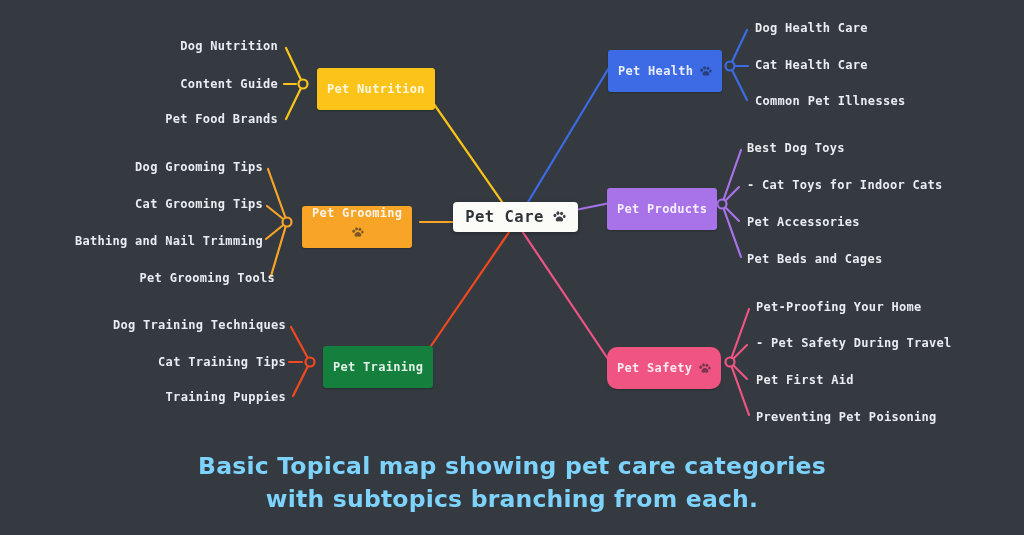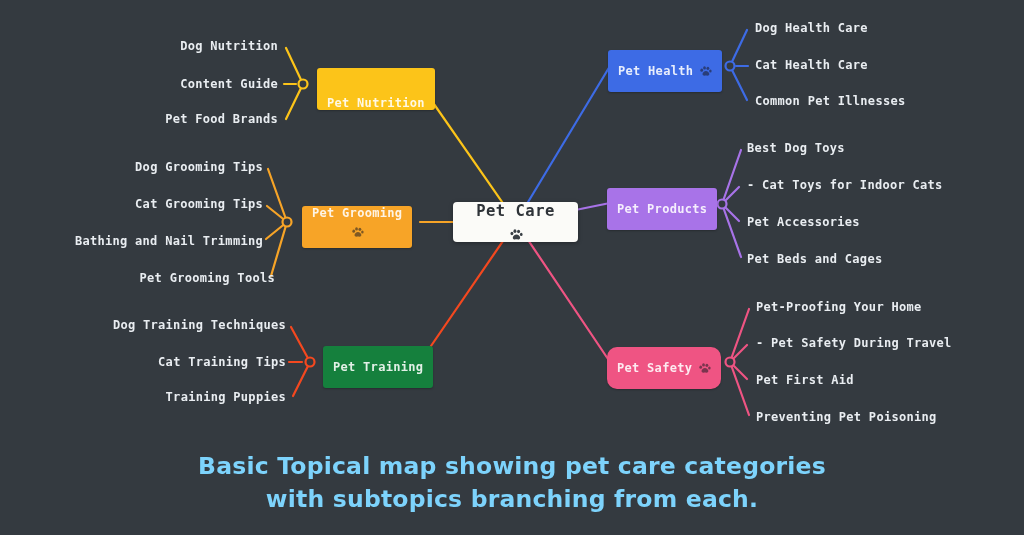--- a/index.html
+++ b/index.html
@@ -46,33 +46,32 @@
     color: rgba(255,255,255,0.88);
     white-space: nowrap;
     box-shadow: 0 1px 2px rgba(0,0,0,0.25);
   }
   .cat .paw svg { fill: rgba(25,25,35,0.55); display: block; }
 
   .center-node {
     position: absolute;
     z-index: 4;
     left: 453px; top: 202px;
-    width: 125px; height: 40px;
+    width: 125px; height: 30px;
     background: #FBFBF8;
     border-radius: 4px;
     display: flex;
     align-items: center;
     justify-content: center;
     gap: 8px;
     color: #2E3338;
     font-size: 15.5px;
     font-weight: bold;
     letter-spacing: 0.5px;
     box-shadow: 0 1px 4px rgba(0,0,0,0.35);
-    flex-direction: column;
   }
   .center-node .paw svg { fill: #3A4046; display: block; }
   .paw { display: inline-flex; }
 
   .caption {
     position: absolute;
     z-index: 2;
     left: 0; right: 0;
     top: 450px;
     text-align: center;
@@ -148,21 +147,21 @@
       <svg viewBox="0 0 24 24" width="14" height="14">
         <ellipse cx="5" cy="9.5" rx="2.5" ry="3"></ellipse>
         <ellipse cx="10.2" cy="5.4" rx="2.6" ry="3.1"></ellipse>
         <ellipse cx="16.4" cy="6.1" rx="2.6" ry="3.1"></ellipse>
         <ellipse cx="21" cy="11" rx="2.3" ry="2.8"></ellipse>
         <path d="M12.8 11c3 0 6.3 2.8 6.3 5.6 0 2-1.5 3.2-3.4 3.2-1.2 0-2-.4-2.9-.4s-1.7.4-2.9.4c-1.9 0-3.4-1.2-3.4-3.2C6.5 13.8 9.8 11 12.8 11z"></path>
       </svg>
     </span>
   </div>
 
-  <div class="cat" style="left: 317px; top: 68px; background: rgb(252, 196, 25); align-items: flex-end;">
+  <div class="cat" style="left: 317px; top: 68px; background: rgb(252, 196, 25);">
     <span>Pet Nutrition</span>
   </div>
 
   <div class="cat" style="left: 302px; top: 206px; background: rgb(247, 164, 39); flex-direction: column;">
     <span>Pet Grooming</span>
     <span class="paw">
       <svg viewBox="0 0 24 24" width="13" height="13">
         <ellipse cx="5" cy="9.5" rx="2.5" ry="3"></ellipse>
         <ellipse cx="10.2" cy="5.4" rx="2.6" ry="3.1"></ellipse>
         <ellipse cx="16.4" cy="6.1" rx="2.6" ry="3.1"></ellipse>

